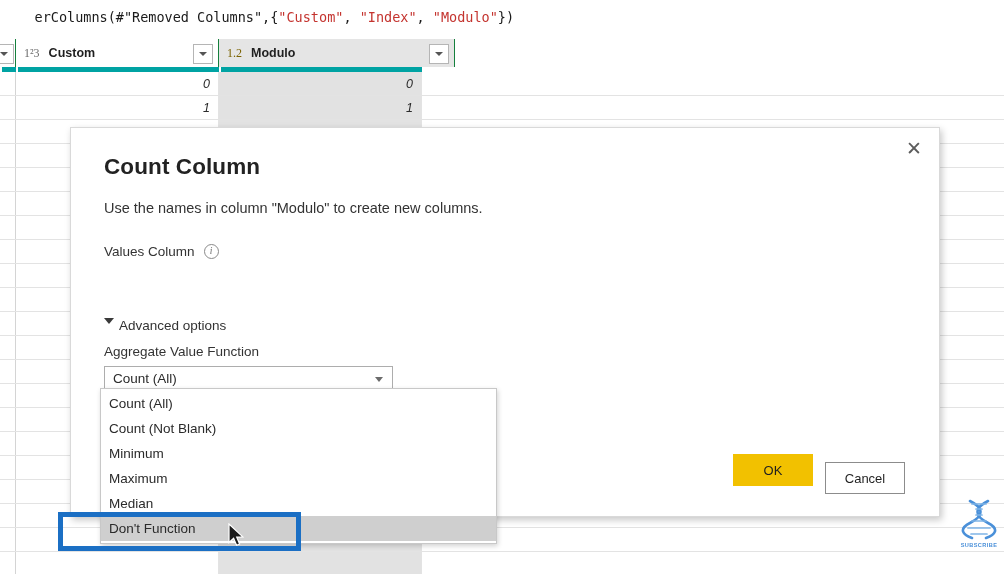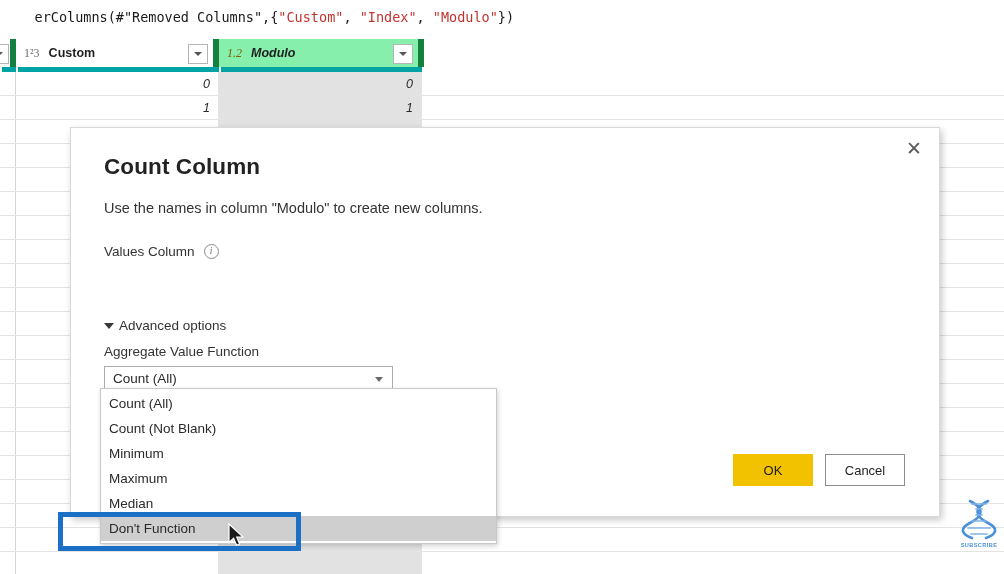--- a/index.html
+++ b/index.html
@@ -28,26 +28,26 @@
     position:absolute;left:0;top:33px;width:1004px;height:541px;
     background:#ffffff;
   }
   #col-headers{
     position:absolute;left:0;top:6px;height:28px;width:1004px;
     display:flex;
   }
   .col-head{
     height:28px;box-sizing:border-box;
     display:flex;align-items:center;
-    border-right:6px solid #15803d;
+    border-right:1px solid #15803d;
     background:#ffffff;position:relative;
   }
   .col-head.stub{width:16px;justify-content:center;border-left:none;}
   .col-head.index{width:203px;padding-left:8px;}
-  .col-head.modulo{width:205px;padding-left:8px;background:#86efac;font-style:italic;}
+  .col-head.modulo{width:236px;padding-left:8px;background:#e5e5e5;}
   .type-icon{
     font-size:12px;color:#6b6b6b;margin-right:9px;
     font-family:"Liberation Serif",serif;white-space:nowrap;
   }
   .col-head.modulo .type-icon{color:#7a6200;}
   .col-label{font-size:12.5px;color:#1f1f1f;font-weight:bold;}
   .col-head.index .col-label{font-weight:bold;}
   .drop-btn{
     position:absolute;right:5px;top:5px;width:18px;height:18px;
     border:1px solid #b5b5b5;background:#ffffff;
@@ -115,38 +115,38 @@
     font-size:13.5px;color:#2b2b2b;
   }
   .combo .car{
     position:absolute;right:9px;top:10px;width:0;height:0;
     border-left:4px solid transparent;border-right:4px solid transparent;
     border-top:5px solid #6b6b6b;
   }
   #combo-values{left:33px;top:137px;width:289px;}
   #adv-toggle{
     position:absolute;left:33px;top:190px;font-size:13.5px;color:#333333;
-    display:flex;align-items:center;cursor:pointer;
+    display:flex;align-items:flex-start;cursor:pointer;
   }
   #adv-toggle .tri{
     width:0;height:0;border-left:5px solid transparent;
     border-right:5px solid transparent;border-top:6px solid #3a3a3a;
     margin-right:5px;
   }
   #lbl-agg{left:33px;top:216px;}
   #combo-agg{left:33px;top:238px;width:289px;}
 
   #dlg-buttons{position:absolute;right:34px;top:326px;display:flex;}
   .btn{
     box-sizing:border-box;height:32px;width:80px;
     display:flex;align-items:center;justify-content:center;
     font-size:13px;color:#1f1f1f;cursor:pointer;
   }
   #btn-ok{background:#f2c100;border:1px solid #f2c100;}
-  #btn-cancel{background:#ffffff;border:1px solid #8c8c8c;margin-left:12px;}
+  #btn-cancel{background:#ffffff;border:1px solid #8c8c8c;margin-left:12px;margin-top:8px;}
 
   
   #dropdown{
     position:absolute;left:100px;top:388px;width:395px;
     background:#ffffff;border:1px solid #c8c8c8;
     box-shadow:1px 2px 5px rgba(0,0,0,0.18);
     padding-top:2px;padding-bottom:2px;z-index:40;
   }
   .dd-item{
     height:25px;display:flex;align-items:center;padding-left:8px;

